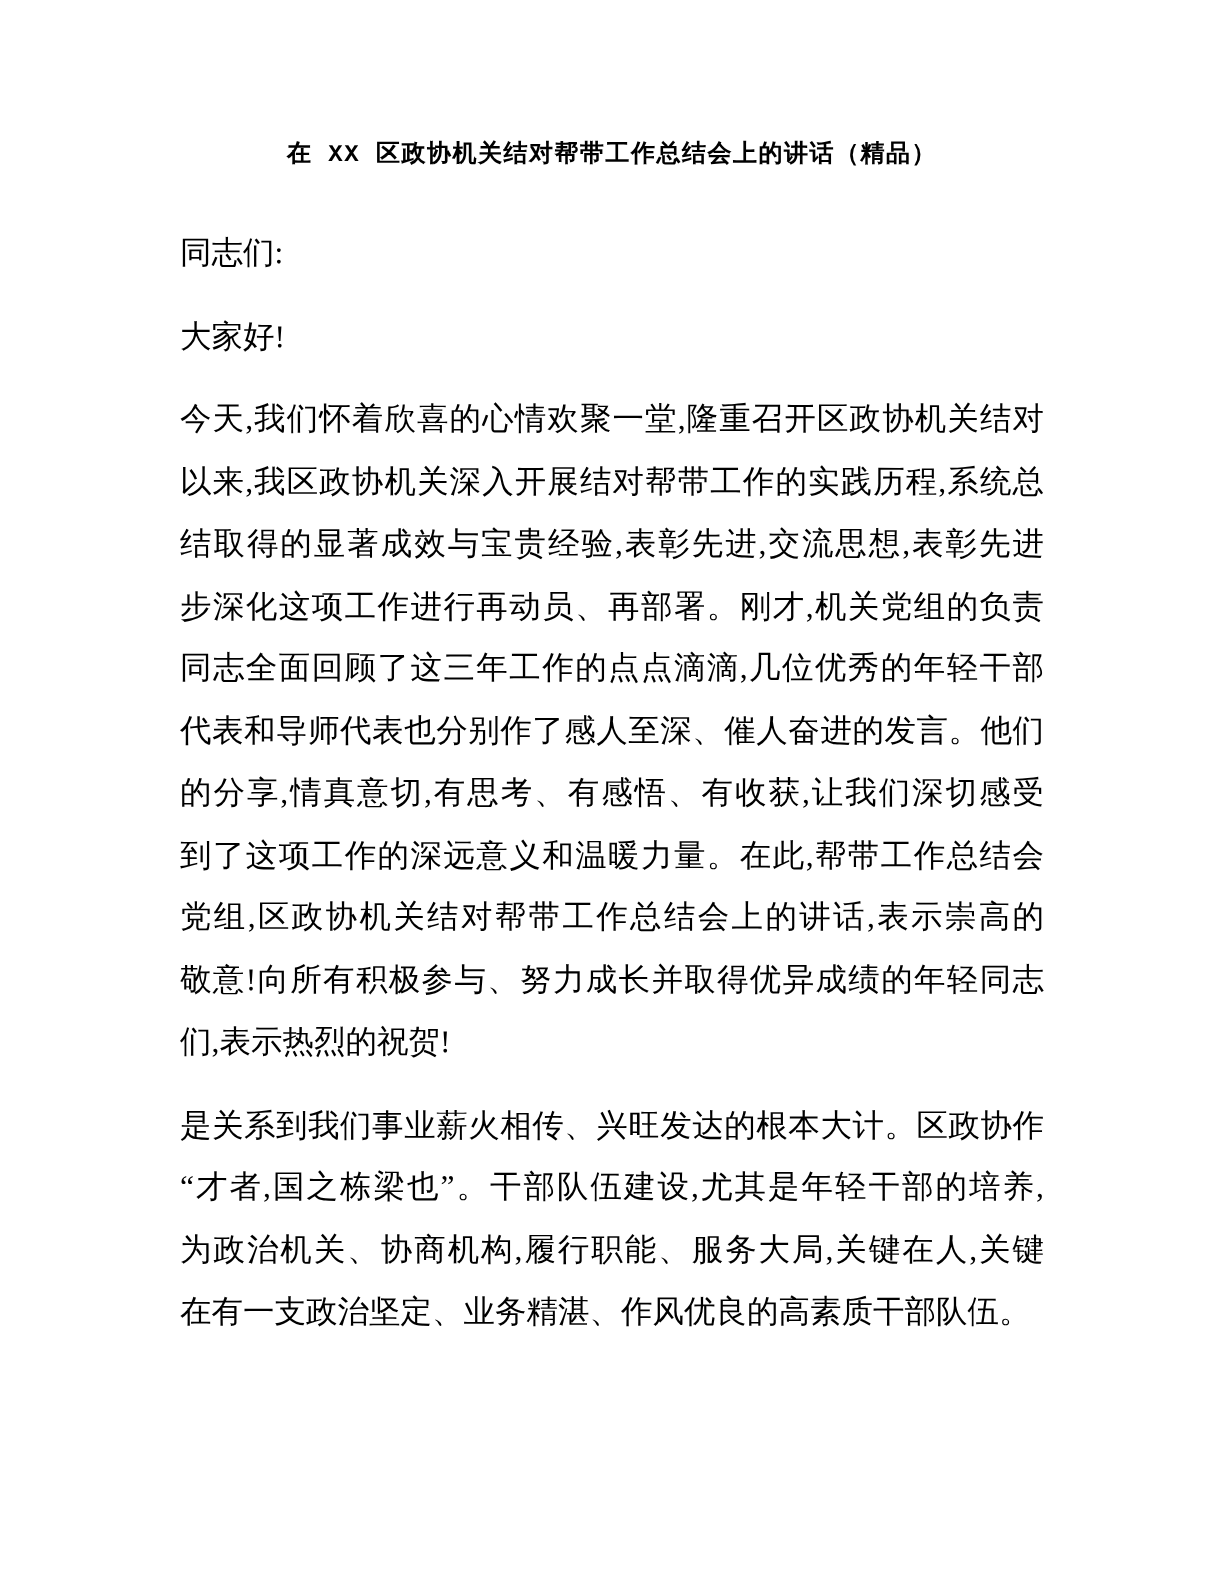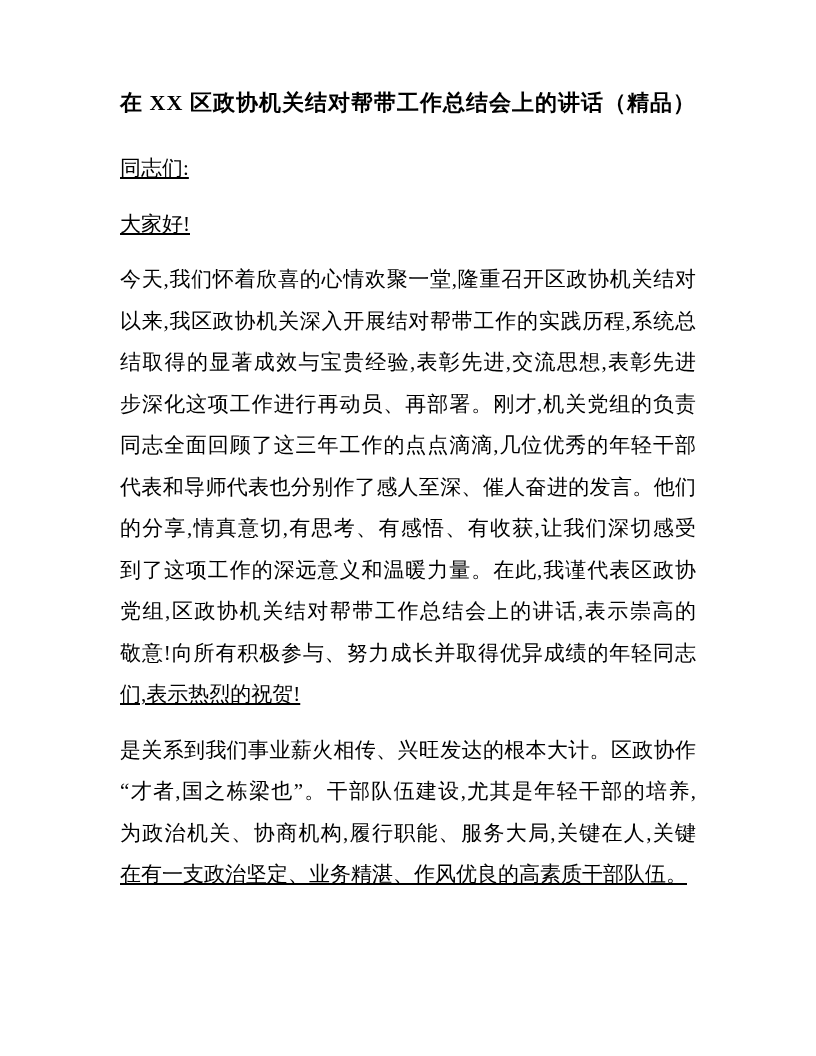--- a/index.html
+++ b/index.html
@@ -14,43 +14,43 @@
     margin: 0 auto;
     background: #ffffff;
     color: #000000;
     box-sizing: border-box;
     padding: 88px 120px 0 120px;
     font-family: "Liberation Serif", "DejaVu Serif", serif;
     overflow: hidden;
   }
   .title {
     margin: 0 0 30px 0;
-    font-size: 22px;
+    font-size: 16px;
     line-height: 30px;
     font-weight: bold;
     text-align: center;
     letter-spacing: 1px;
+    font-family: Liberation Mono, monospace;
   }
   .body {
     font-size: 21px;
   }
   .para {
     margin: 0 0 14px 0;
     padding: 0;
   }
   .line {
     display: block;
     line-height: 41.5px;
     text-align: justify;
     text-align-last: justify;
     white-space: nowrap;
   }
   .line.last {
     text-align-last: left;
-    text-decoration: underline;
   }
 </style>
 </head>
 <body>
 
 <div class="page">
   <h1 class="title">在 XX 区政协机关结对帮带工作总结会上的讲话（精品）</h1>
   <div class="body">
       <p class="para">
         <span class="line last">同志们:</span>
@@ -59,21 +59,21 @@
         <span class="line last">大家好!</span>
       </p>
       <p class="para">
         <span class="line">今天,我们怀着欣喜的心情欢聚一堂,隆重召开区政协机关结对</span>
         <span class="line">以来,我区政协机关深入开展结对帮带工作的实践历程,系统总</span>
         <span class="line">结取得的显著成效与宝贵经验,表彰先进,交流思想,表彰先进</span>
         <span class="line">步深化这项工作进行再动员、再部署。刚才,机关党组的负责</span>
         <span class="line">同志全面回顾了这三年工作的点点滴滴,几位优秀的年轻干部</span>
         <span class="line">代表和导师代表也分别作了感人至深、催人奋进的发言。他们</span>
         <span class="line">的分享,情真意切,有思考、有感悟、有收获,让我们深切感受</span>
-        <span class="line">到了这项工作的深远意义和温暖力量。在此,我谨代表区政协</span>
+        <span class="line">到了这项工作的深远意义和温暖力量。在此,帮带工作总结会</span>
         <span class="line">党组,区政协机关结对帮带工作总结会上的讲话,表示崇高的</span>
         <span class="line">敬意!向所有积极参与、努力成长并取得优异成绩的年轻同志</span>
         <span class="line last">们,表示热烈的祝贺!</span>
       </p>
       <p class="para">
         <span class="line">是关系到我们事业薪火相传、兴旺发达的根本大计。区政协作</span>
         <span class="line">“才者,国之栋梁也”。干部队伍建设,尤其是年轻干部的培养,</span>
         <span class="line">为政治机关、协商机构,履行职能、服务大局,关键在人,关键</span>
         <span class="line last">在有一支政治坚定、业务精湛、作风优良的高素质干部队伍。</span>
       </p>

